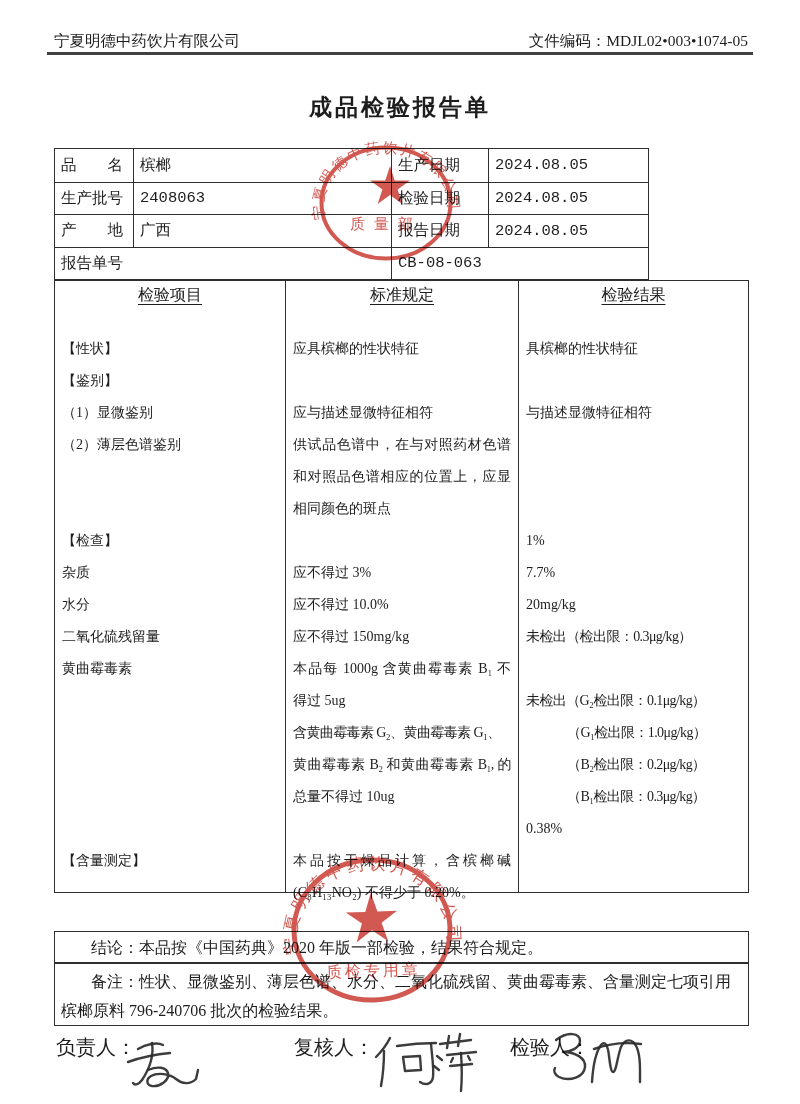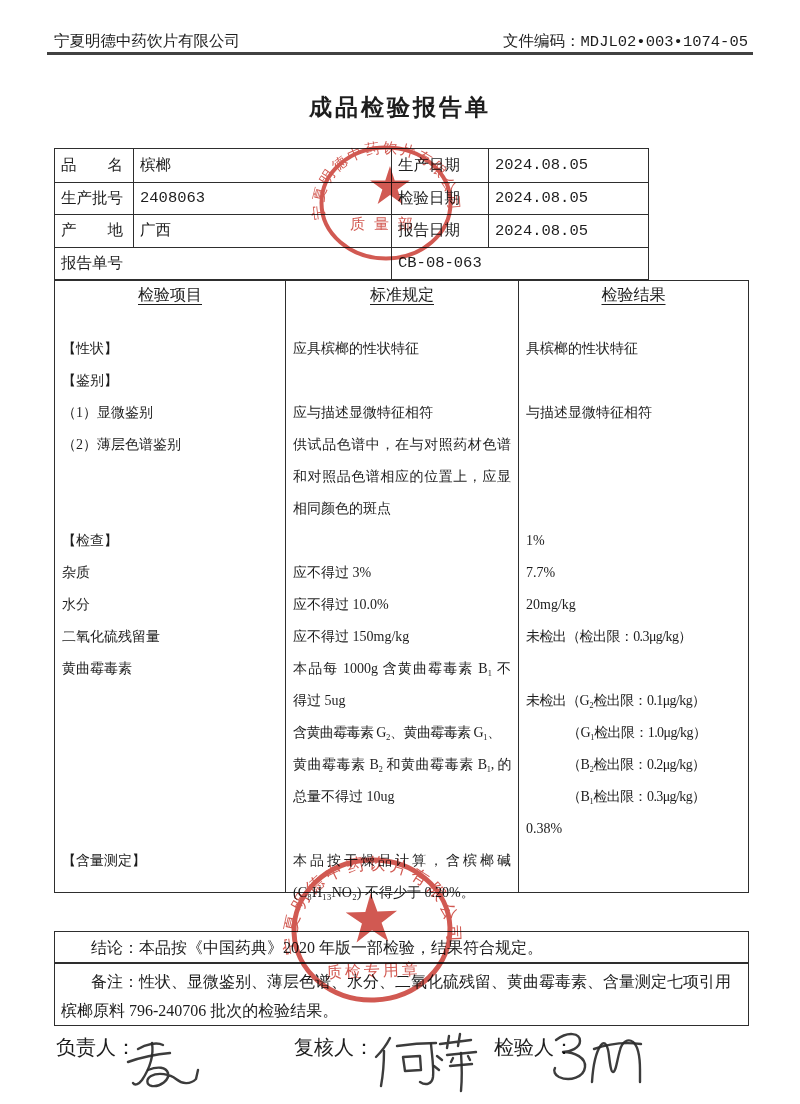--- a/index.html
+++ b/index.html
@@ -6,21 +6,21 @@
   html,body { background:#ffffff; }
   .page {
     position:relative; width:800px; height:1104px; background:#fff;
     font-family:"Liberation Serif","DejaVu Serif",serif; color:#1d1d1d;
     overflow:hidden;
   }
   .abs { position:absolute; }
 
   
   .hdr-left  { left:54px; top:31px; font-size:15.5px; white-space:nowrap; }
-  .hdr-right { right:52px; top:31px; font-size:15.5px; white-space:nowrap;font-family:Liberation Mono, monospace; }
+  .hdr-right { right:52px; top:31px; font-size:15.5px; white-space:nowrap; }
   .rule { left:47px; top:52px; width:706px; height:2.5px; background:#414141; }
 
   .title { left:0; top:92px; width:100%; text-align:center;
            font-size:23px; font-weight:bold; letter-spacing:3px; }
 
   
   .info-table {
     left:54px; top:148px; width:595px; height:132px;
     display:grid; grid-template-columns:78px 258px 97px auto;
     grid-template-rows:repeat(4,1fr);
@@ -59,21 +59,21 @@
     left:54px; top:962px; width:695px; height:64px;
     border:1.5px solid #2e2e2e; font-size:16px;
   }
   .remark .r1 { margin-top:6px; line-height:26px; padding:0 6px 0 36px; white-space:nowrap; }
   .remark .r2 { margin-top:3px; line-height:26px; padding:0 6px; white-space:nowrap; }
 
   
   .sig-label { top:1034px; font-size:20px; white-space:nowrap; }
   .sig-resp  { left:56px; }
   .sig-rev   { left:294px; }
-  .sig-insp  { left:494px; }
+  .sig-insp  { left:510px; }
 
   
   .overlay { left:0; top:0; width:800px; height:1104px;
              pointer-events:none; mix-blend-mode:multiply; }
   .stamp-text { font-family:"Liberation Serif","DejaVu Serif",serif; }
   .sig-stroke { fill:none; stroke:#2b2b2b; stroke-width:2.4;
                 stroke-linecap:round; stroke-linejoin:round; opacity:.92; }
 </style>
 </head>
 <body>

